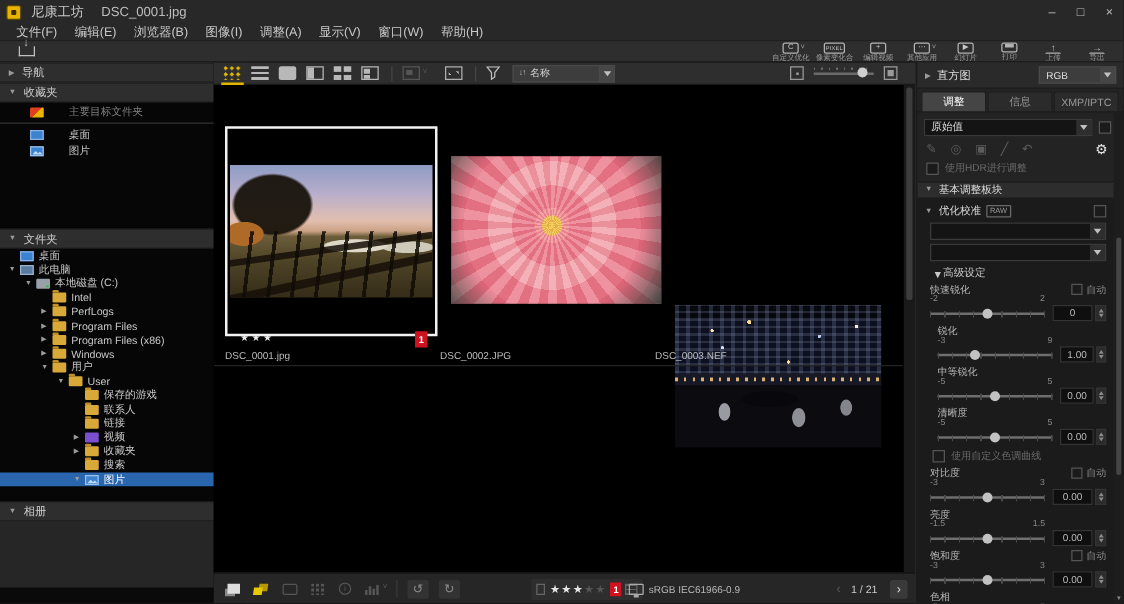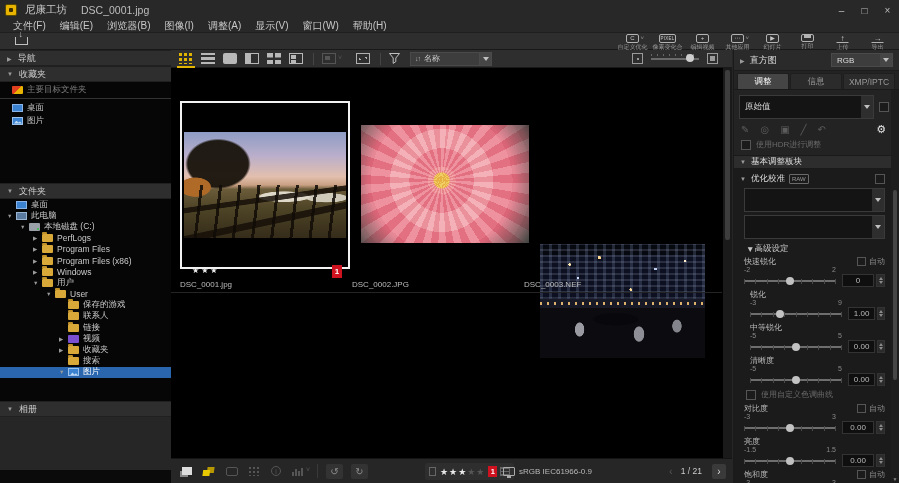--- a/index.html
+++ b/index.html
@@ -31,21 +31,21 @@
   .tbtn[data-g="upload"] .tb-ic,.tbtn[data-g="export"] .tb-ic{border-color:transparent;border-bottom:1.5px solid #b2b2b2;border-radius:0;font-size:8px;}
   .tbtn[data-g="print"] .tb-ic{background:linear-gradient(#b2b2b2 0 0) 50% 0/7px 3px no-repeat;}
 
   
   .sidebar{position:absolute;left:0;top:50px;width:198px;bottom:0;background:#262626;border-right:1px solid #1a1a1a;}
   .shead{height:16px;background:#2e2e2e;border-bottom:1px solid #202020;border-top:1px solid #202020;display:flex;align-items:center;padding:0 7px;font-size:9px;color:#cfcfcf;}
   .shead .arr{font-size:6px;color:#9a9a9a;margin-right:6px;}
   .shead .plus{margin-left:auto;color:#bdbdbd;font-size:11px;}
   .spanel{background:#060606;}
   .favpanel{height:101px;}
-  .favrow{display:flex;align-items:center;height:13px;padding-left:12px;font-size:8.5px;color:#c6c6c6;}
+  .favrow{display:flex;align-items:center;height:13px;padding-left:24px;font-size:8.5px;color:#c6c6c6;gap:16px;}
   .favhint{color:#7e7e7e;height:15px;}
   .favdiv{height:1px;background:#333;margin:1px 0 2px 0;}
   .treepanel{height:202px;position:relative;overflow:hidden;}
   .trow{display:flex;align-items:center;height:11.2px;font-size:8.5px;color:#c9c9c9;padding-left:calc(7px + var(--d,0)*13px);white-space:nowrap;}
   .trow[data-sel="true"]{background:#2a66ad;color:#fff;}
   .tarrow{width:9px;font-size:5.5px;color:#9a9a9a;flex:0 0 9px;}
   .trow[data-a=">"] .tarrow::before{content:"▶";}
   .trow[data-a="v"] .tarrow::before{content:"▼";}
   .ticon{width:11px;height:8px;margin-right:4px;flex:0 0 11px;position:relative;}
   [data-i="folder"].ticon,.ic-folder{background:#d8a838;border-radius:1px;}
@@ -175,21 +175,21 @@
   .rpanel{position:absolute;right:0;top:50px;width:166px;bottom:0;background:#232323;border-left:1px solid #1a1a1a;font-size:8.5px;}
   .rhead{height:21px;background:#2a2a2a;border-bottom:1px solid #1c1c1c;display:flex;align-items:center;padding:0 6px;font-size:9px;color:#ddd;}
   .rhead .arr{font-size:6px;color:#9a9a9a;margin-right:5px;}
   .rgbsel{margin-left:auto;width:62px;height:14px;background:#3d3d3d;border:1px solid #4a4a4a;display:flex;align-items:center;padding-left:5px;font-size:8px;color:#ddd;}
   .rgbsel .dd{margin-left:auto;width:12px;height:100%;background:#464646;display:flex;align-items:center;justify-content:center;}
   .tabs{display:flex;height:19px;padding:2px 3px 0 3px;background:#232323;border-bottom:1px solid #1a1a1a;}
   .tab{flex:1;display:flex;align-items:center;justify-content:center;font-size:8.5px;color:#999;background:#2b2b2b;border:1px solid #1e1e1e;border-bottom:none;border-radius:2px 2px 0 0;margin-right:1px;}
   .tab[data-active="true"]{background:#454545;color:#fff;}
   .rcontent{position:absolute;left:0;right:8px;top:40px;bottom:0;overflow:hidden;}
   .presetrow{display:flex;align-items:center;margin:5px 2px 4px 5px;}
-  .sel{flex:1;height:24px;background:#141414;border:1px solid #3a3a3a;display:flex;align-items:center;padding-left:5px;color:#ddd;font-size:8.5px;}
+  .sel{flex:1;height:14px;background:#141414;border:1px solid #3a3a3a;display:flex;align-items:center;padding-left:5px;color:#ddd;font-size:8.5px;}
   .sel .dd{margin-left:auto;width:12px;height:100%;background:#2e2e2e;display:flex;align-items:center;justify-content:center;}
   .cb{width:10px;height:10px;background:#1b1b1b;border:1px solid #555;flex:0 0 10px;}
   .presetrow .cb{margin-left:5px;}
   .toolsrow{display:flex;align-items:center;margin:3px 5px 2px 7px;color:#5c5c5c;font-size:10px;gap:11px;}
   .toolsrow .gear{margin-left:auto;color:#e4e4e4;font-size:11px;}
   .hdrrow{display:flex;align-items:center;gap:5px;margin:3px 5px 5px 7px;color:#6a6a6a;font-size:8px;}
   .secbar{height:14px;background:#2d2d2d;border-top:1px solid #1a1a1a;border-bottom:1px solid #1a1a1a;display:flex;align-items:center;padding:0 6px;color:#ddd;font-size:8.5px;}
   .secbar .arr,.subhead .arr{font-size:6px;color:#9a9a9a;margin-right:5px;}
   .inner{background:#1b1b1b;padding:3px 4px 0 4px;}
   .subhead{display:flex;align-items:center;color:#ddd;height:14px;padding:0 2px;}
@@ -330,20 +330,25 @@
           <div class="trow" data-a="v" style="--d: 0;">
             <span class="tarrow"></span>
             <span class="ticon" data-i="pc"></span>
             <span class="tlabel">此电脑</span>
           </div>
           <div class="trow" data-a="v" style="--d: 1;">
             <span class="tarrow"></span>
             <span class="ticon" data-i="drive"></span>
             <span class="tlabel">本地磁盘 (C:)</span>
           </div>
+          <div class="trow" data-a="" style="--d: 2;">
+            <span class="tarrow"></span>
+            <span class="ticon" data-i="folder"></span>
+            <span class="tlabel">Intel</span>
+          </div>
           <div class="trow" data-a="&gt;" style="--d: 2;">
             <span class="tarrow"></span>
             <span class="ticon" data-i="folder"></span>
             <span class="tlabel">PerfLogs</span>
           </div>
           <div class="trow" data-a="&gt;" style="--d: 2;">
             <span class="tarrow"></span>
             <span class="ticon" data-i="folder"></span>
             <span class="tlabel">Program Files</span>
           </div>

